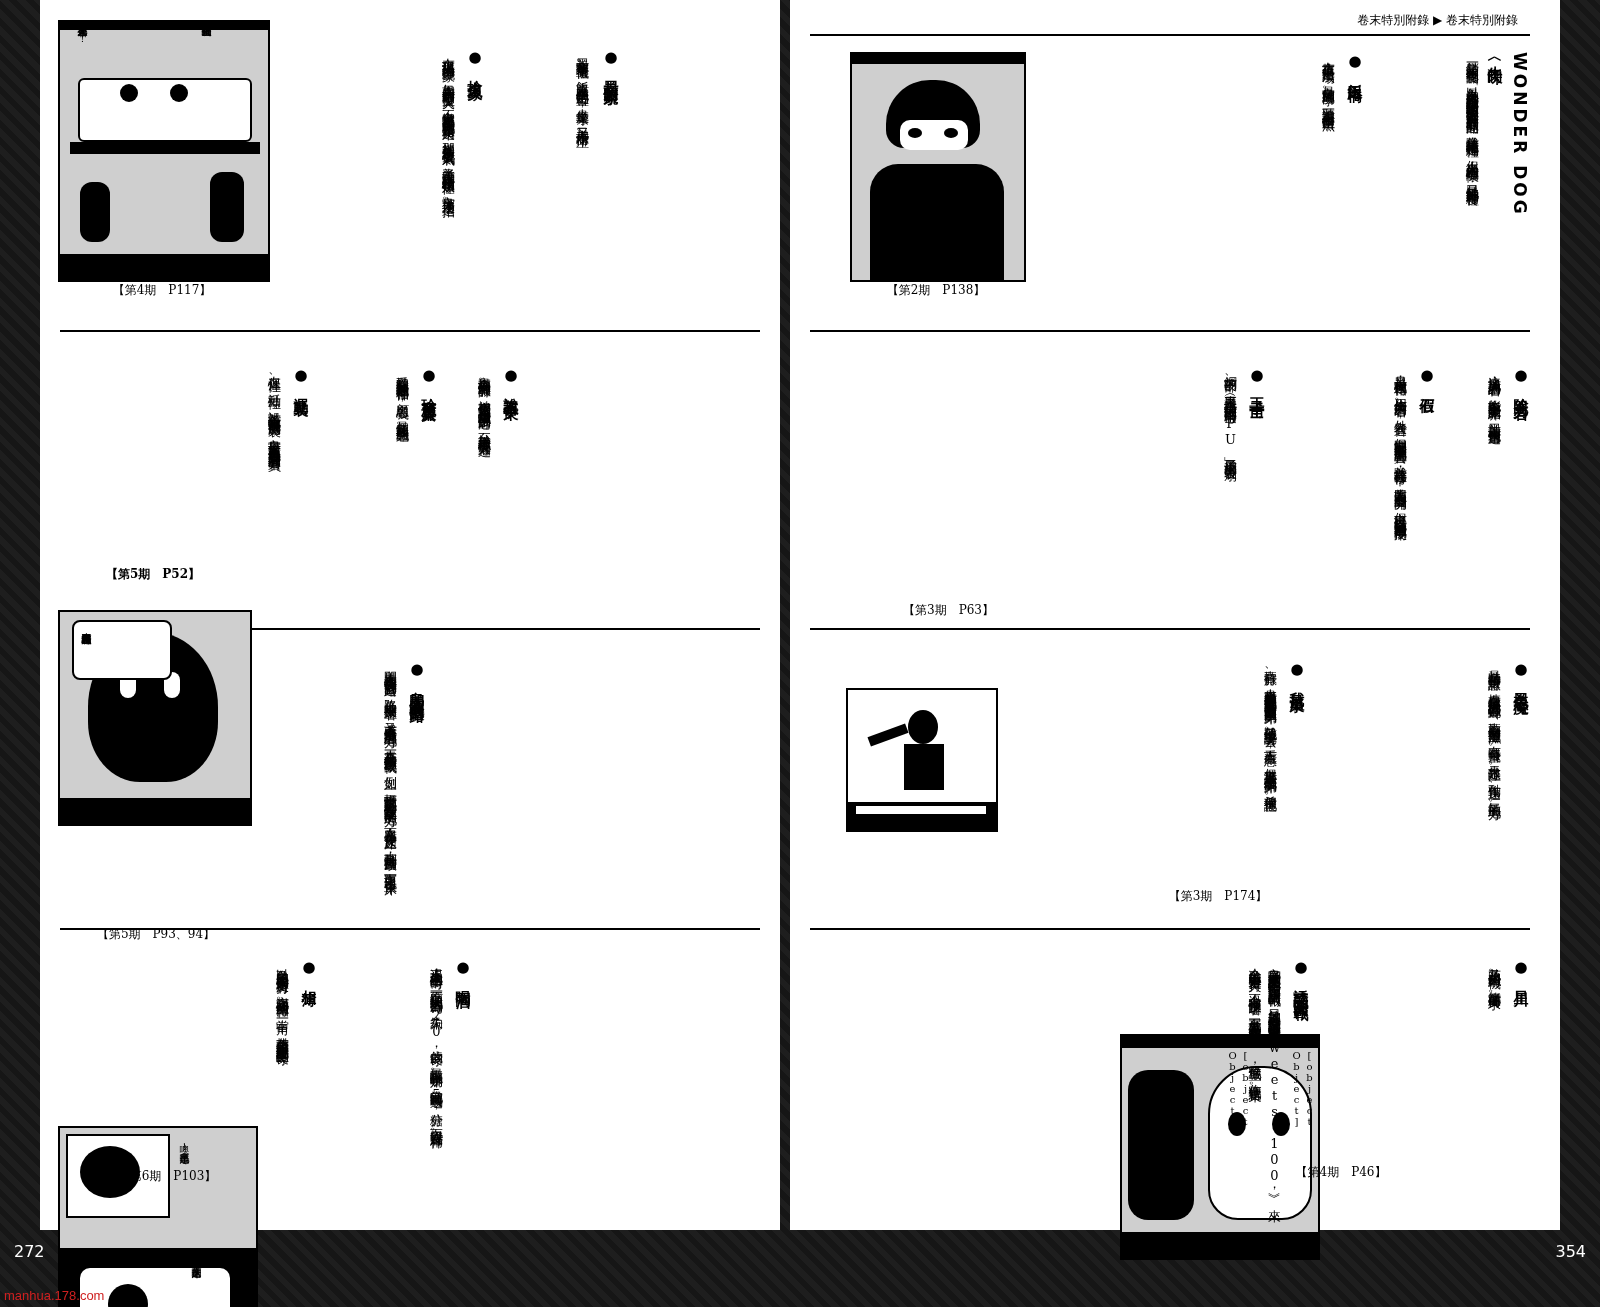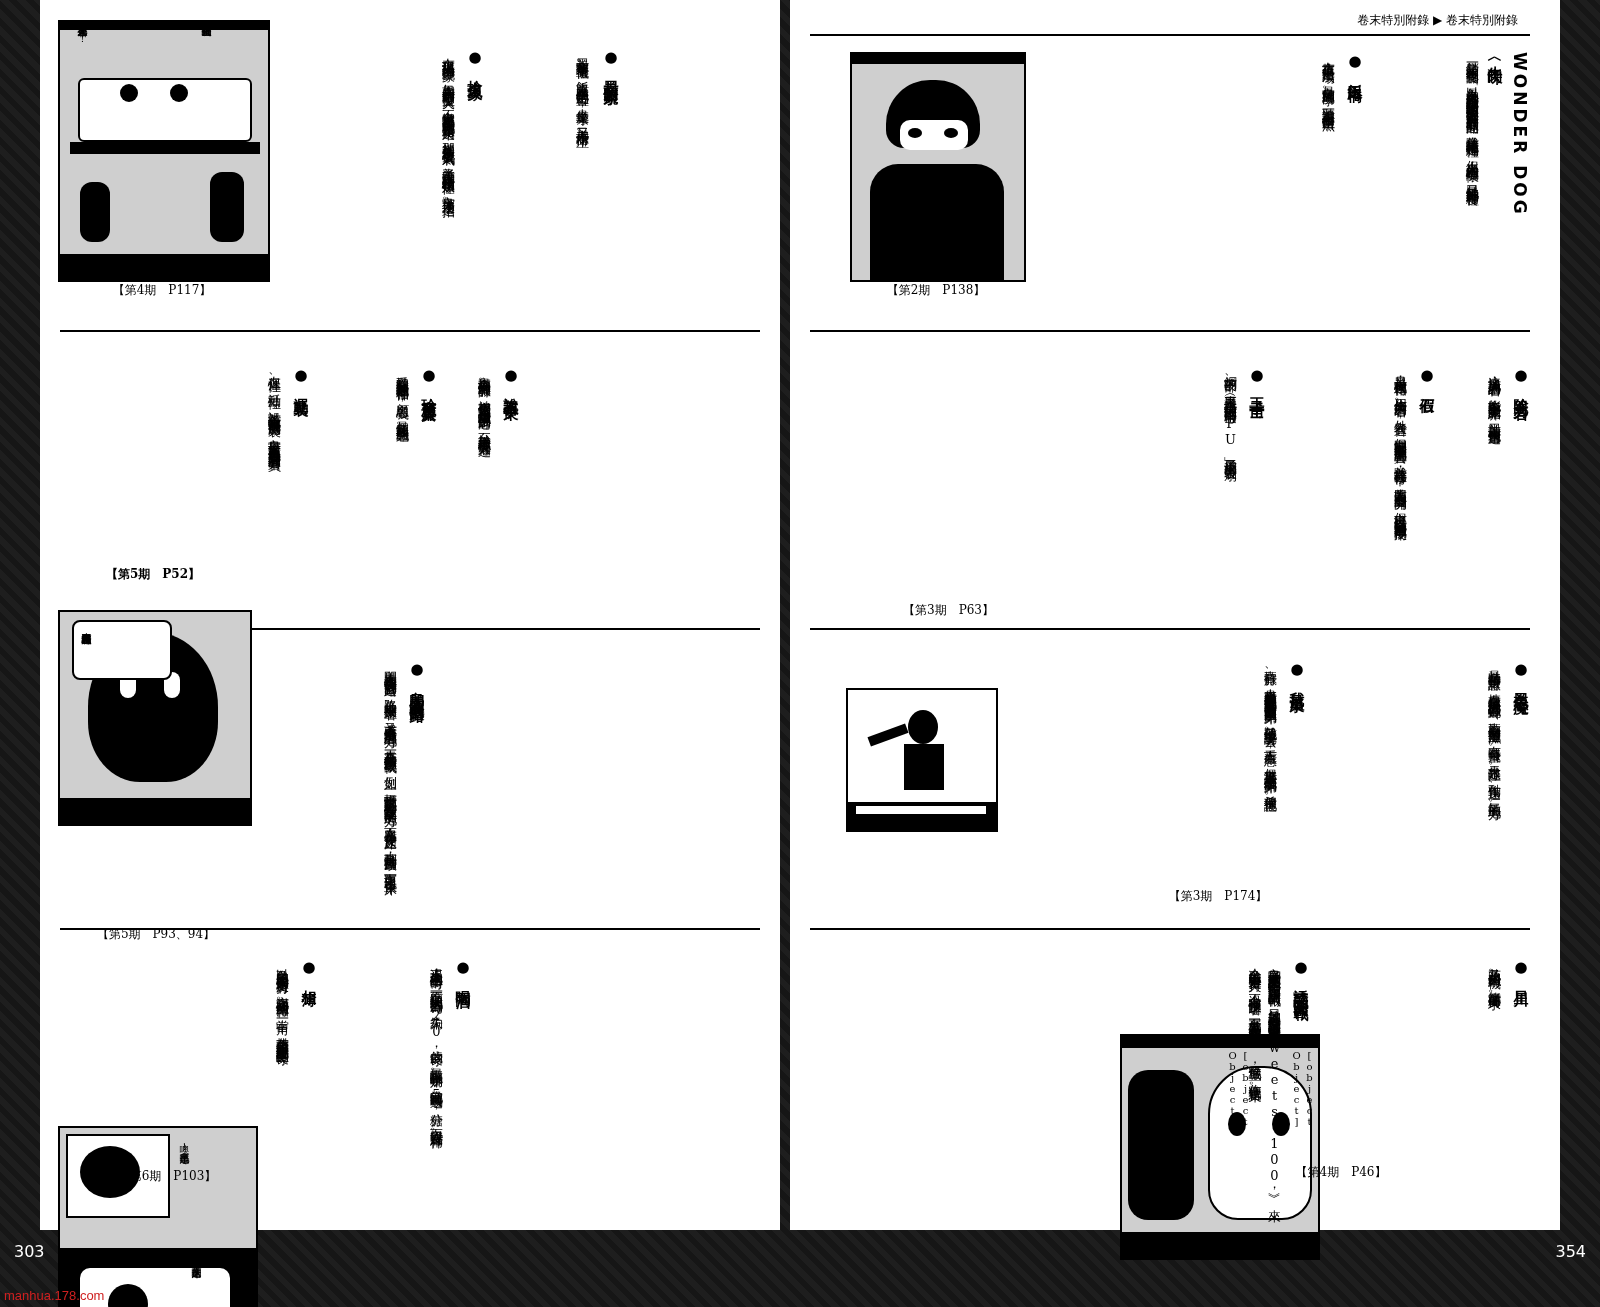--- a/index.html
+++ b/index.html
@@ -192,17 +192,17 @@
       <div class="vt" style="position:absolute;right:56px;top:958px;height:150px;width:34px;">花乃小路的私人司機。能滿足任何要求。</div>
 
       <div class="cap" style="position:absolute;left:490px;top:1164px;width:122px;">【第4期　P46】</div>
 
       <div class="heading" style="position:absolute;right:250px;top:958px;height:178px;">●誘惑的三文治大作戰</div>
       <div class="vt" style="position:absolute;right:276px;top:958px;height:242px;width:182px;">良守為了能閱讀來歷不明的卷軸（指南書）而設計出來的戰術。目的是透過不停交替閱讀自己的愛書《世界之城》以及《Sweets 100》，來令自己的集中力變得更持久。不過良守很快便睡著了，直至做夢看到「古代超文明的遺產——蛋糕城堡」，作戰便告結束。</div>
 
     </div>
   </div>
 
-  <div class="pgnum" style="left:14px;bottom:46px;">303</div>
+  <div class="pgnum" style="left:14px;bottom:46px;">272</div>
   <div class="pgnum" style="right:14px;bottom:46px;">354</div>
   <div class="wmark">manhua.178.com</div>
 
 </div>
 
 </body></html>

